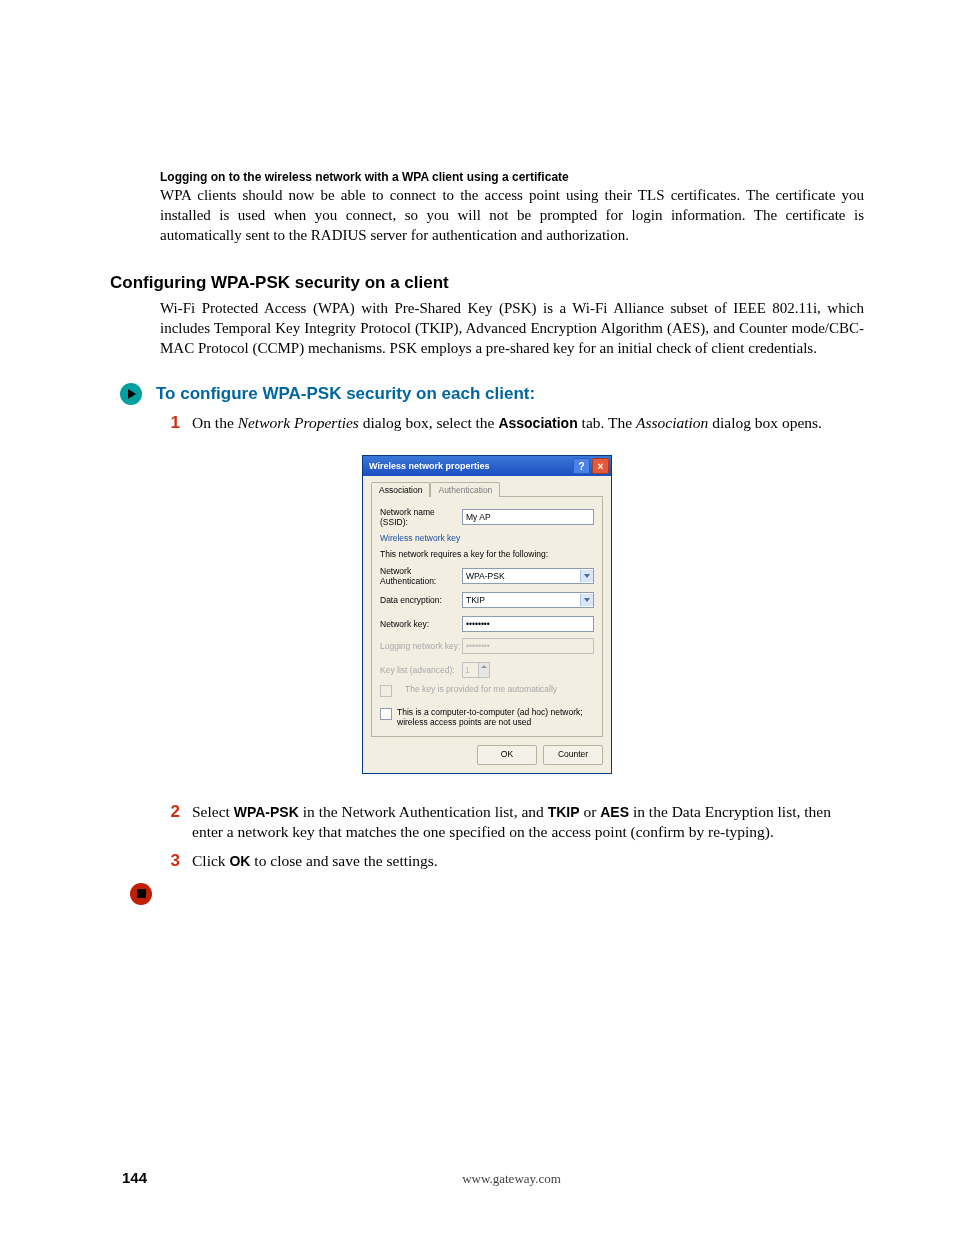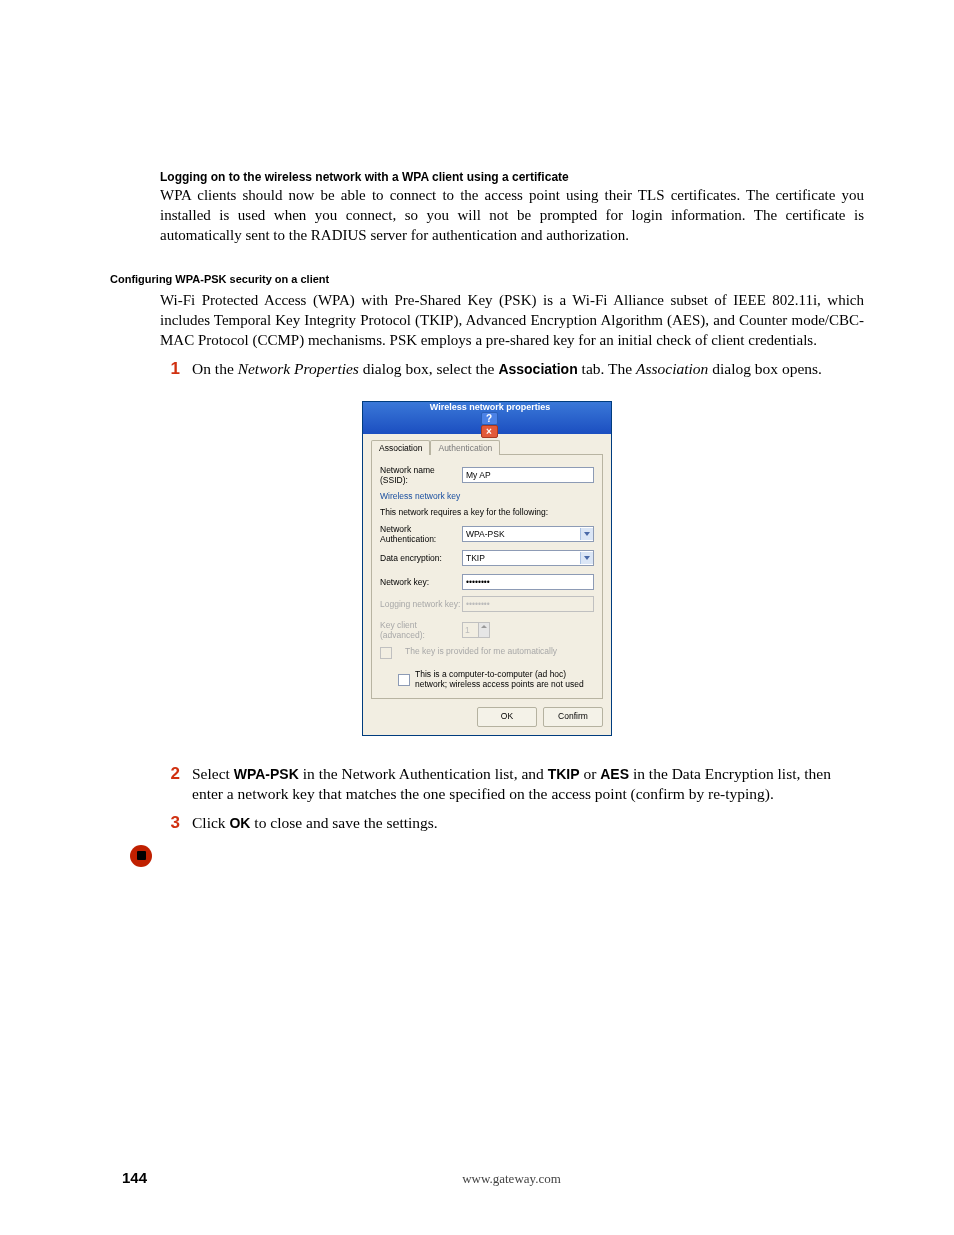--- a/index.html
+++ b/index.html
@@ -27,21 +27,21 @@
   .body-text {
     font-size: 15px;
     line-height: 1.32;
     margin-left: 50px;
     margin-right: 0;
     text-align: justify;
   }
   .section-heading {
     font-family: Arial, Helvetica, sans-serif;
     font-weight: bold;
-    font-size: 11px;
+    font-size: 17px;
     margin-top: 28px;
     margin-bottom: 6px;
     margin-left: 0;
   }
   .body-text + .body-text { margin-top: 14px; }
   .proc-heading-row {
     display: flex;
     align-items: center;
     margin-top: 24px;
     margin-left: 10px;
@@ -113,29 +113,28 @@
     margin: 22px 0 28px 0;
   }
   .dialog {
     width: 248px;
     font-family: Tahoma, Arial, sans-serif;
     font-size: 8.5px;
     border: 1px solid #003c7e;
     box-shadow: 0 0 0 0 rgba(0,0,0,0);
   }
   .titlebar {
-    height: 32px;
+    height: 20px;
     background: linear-gradient(#3a78d8, #1b4ec0);
     display: flex;
     align-items: center;
     color: #fff;
     font-weight: bold;
     padding-left: 6px;
     font-size: 9px;
-    flex-direction: column;
   }
   .titlebar .spacer { flex: 1; }
   .titlebar .btn {
     width: 15px; height: 14px;
     margin-right: 2px;
     display: flex; align-items: center; justify-content: center;
     font-weight: bold;
     font-size: 10px;
     border-radius: 2px;
   }
@@ -242,21 +241,21 @@
     border:1px solid #8d9bb5;
     background:#fff;
     margin-right:5px;
     flex:0 0 10px;
     margin-top:1px;
   }
   .chk.disabled { background:#f2eee2; border-color:#c0c0c0; }
   .chk-row .disabled-label { flex:1; }
   .adhoc-row {
     margin-top:10px;
-    display:flex; align-items:center;margin-left:18px;
+    display:flex; align-items:flex-start;
   }
   .adhoc-row .text { flex:1; line-height:1.2; }
   .btn-row {
     display:flex; justify-content:flex-end; gap:6px; margin-top:8px;
   }
   .winbtn {
     width:58px; height:18px;
     background:#f4f2e8;
     border:1px solid #b5b2a0;
     border-radius:2px;
@@ -287,20 +286,26 @@
 <body>
 
 <div class="page">
 
   <div class="heading-bold">Logging on to the wireless network with a WPA client using a certificate</div>
   <div class="body-text">WPA clients should now be able to connect to the access point using their TLS certificates. The certificate you installed is used when you connect, so you will not be prompted for login information. The certificate is automatically sent to the RADIUS server for authentication and authorization.</div>
 
   <div class="section-heading">Configuring WPA-PSK security on a client</div>
   <div class="body-text">Wi-Fi Protected Access (WPA) with Pre-Shared Key (PSK) is a Wi-Fi Alliance subset of IEEE 802.11i, which includes Temporal Key Integrity Protocol (TKIP), Advanced Encryption Algorithm (AES), and Counter mode/CBC-MAC Protocol (CCMP) mechanisms. PSK employs a pre-shared key for an initial check of client credentials.</div>
 
+  <div class="proc-heading-row">
+    <div class="proc-icon">
+        <span></span>
+      </div>
+    <div class="proc-heading">To configure WPA-PSK security on each client:</div>
+  </div>
 
   <div class="step-row">
     <div class="step-num">1</div>
     <div class="step-body">
       <span>On the </span><span class="i">Network Properties</span><span> dialog box, select the </span><span class="b">Association</span><span> tab. The </span><span class="i">Association</span><span> dialog box opens.</span>
     </div>
   </div>
 
   <div class="dialog-wrap">
     <div class="dialog">
@@ -343,21 +348,21 @@
           </div>
           <div class="form-row" style="margin-top:8px;">
             <label>Network key:</label>
             <div class="inp" style="font-family:Arial;">••••••••</div>
           </div>
           <div class="form-row">
             <label class="disabled-label">Logging network key:</label>
             <div class="disabled-inp">••••••••</div>
           </div>
           <div class="form-row" style="margin-top:8px;">
-            <label class="disabled-label">Key client (advanced):</label>
+            <label class="disabled-label">Key list (advanced):</label>
             <div class="spinner">
               <div class="val">1</div>
               <div class="upd">
                   <div>
                     <span class="tri-up"></span>
                   </div>
                   <div></div>
                 </div>
             </div>
             <div style="flex:1"></div>
@@ -366,21 +371,21 @@
             <div class="chk disabled"></div>
             <div class="disabled-label">The key is provided for me automatically</div>
           </div>
           <div class="adhoc-row">
             <div class="chk"></div>
             <div class="text">This is a computer-to-computer (ad hoc) network; wireless access points are not used</div>
           </div>
         </div>
         <div class="btn-row">
           <div class="winbtn">OK</div>
-          <div class="winbtn">Confirm</div>
+          <div class="winbtn">Counter</div>
         </div>
       </div>
     </div>
   </div>
 
   <div class="step-row">
     <div class="step-num">2</div>
     <div class="step-body">
       <span>Select </span><span class="b">WPA-PSK</span><span> in the Network Authentication list, and </span><span class="b">TKIP</span><span> or </span><span class="b">AES</span><span> in the Data Encryption list, then enter a network key that matches the one specified on the access point (confirm by re-typing).</span>
     </div>

